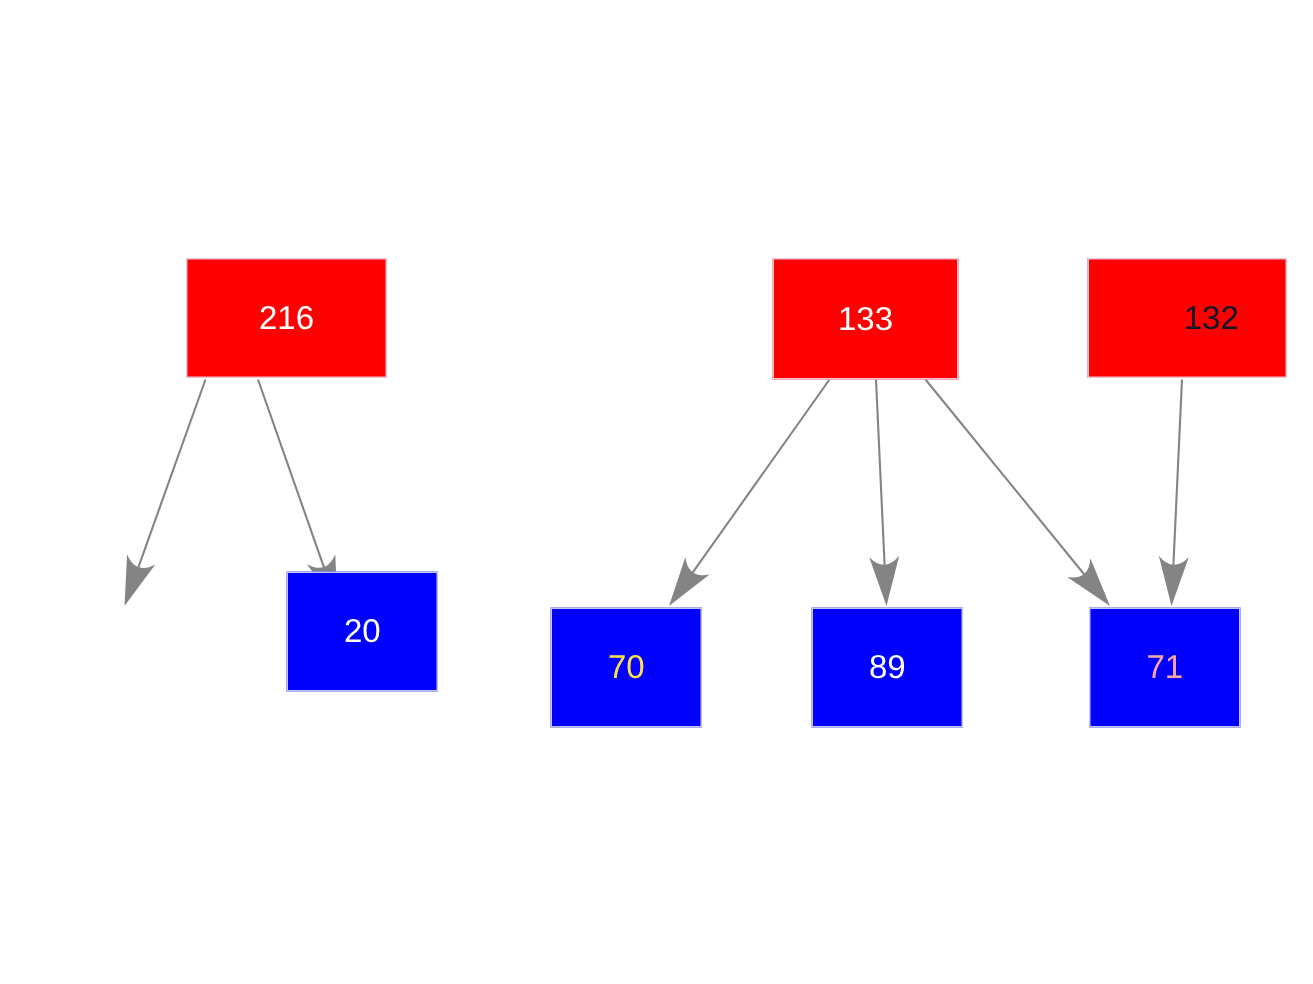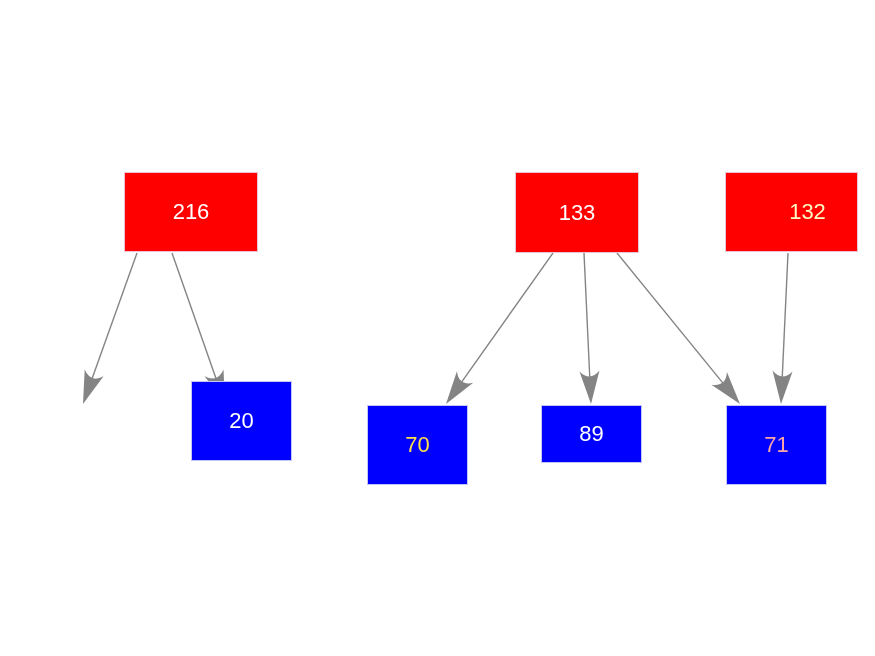--- a/index.html
+++ b/index.html
@@ -76,28 +76,28 @@
       </g>
     </svg>
   <div id="nodes-layer">
       <div class="node parent" style="left: 88px; top: 172px; width: 134px; height: 80px; background: rgb(255, 0, 0); margin-left: 36px;">
         <span class="node-label" style="color: rgb(255, 255, 255);">216</span>
       </div>
       <div class="node parent" style="left: 515px; top: 172px; width: 124px; height: 81px; background: rgb(255, 0, 0);">
         <span class="node-label" style="color: rgb(255, 255, 255);">133</span>
       </div>
       <div class="node parent" style="left: 725px; top: 172px; width: 133px; height: 80px; background: rgb(255, 0, 0);">
-        <span class="node-label" style="color: #fef9c3; margin-left: 32px;">132</span>
+        <span class="node-label" style="color: #0f172a; margin-left: 32px;">132</span>
       </div>
       <div class="node child" style="left: 191px; top: 381px; width: 101px; height: 80px; background: rgb(0, 0, 255);">
         <span class="node-label" style="color: rgb(255, 255, 255);">20</span>
       </div>
       <div class="node child" style="left: 367px; top: 405px; width: 101px; height: 80px; background: rgb(0, 0, 255);">
         <span class="node-label" style="color: #fde047;">70</span>
       </div>
-      <div class="node child" style="left: 541px; top: 405px; width: 101px; height: 58px; background: rgb(0, 0, 255);">
+      <div class="node child" style="left: 541px; top: 405px; width: 101px; height: 80px; background: rgb(0, 0, 255);">
         <span class="node-label" style="color: rgb(255, 255, 255);">89</span>
       </div>
       <div class="node child" style="left: 726px; top: 405px; width: 101px; height: 80px; background: rgb(0, 0, 255);">
         <span class="node-label" style="color: #fca5a5;">71</span>
       </div>
     </div>
 </div>
 
 </body></html>

